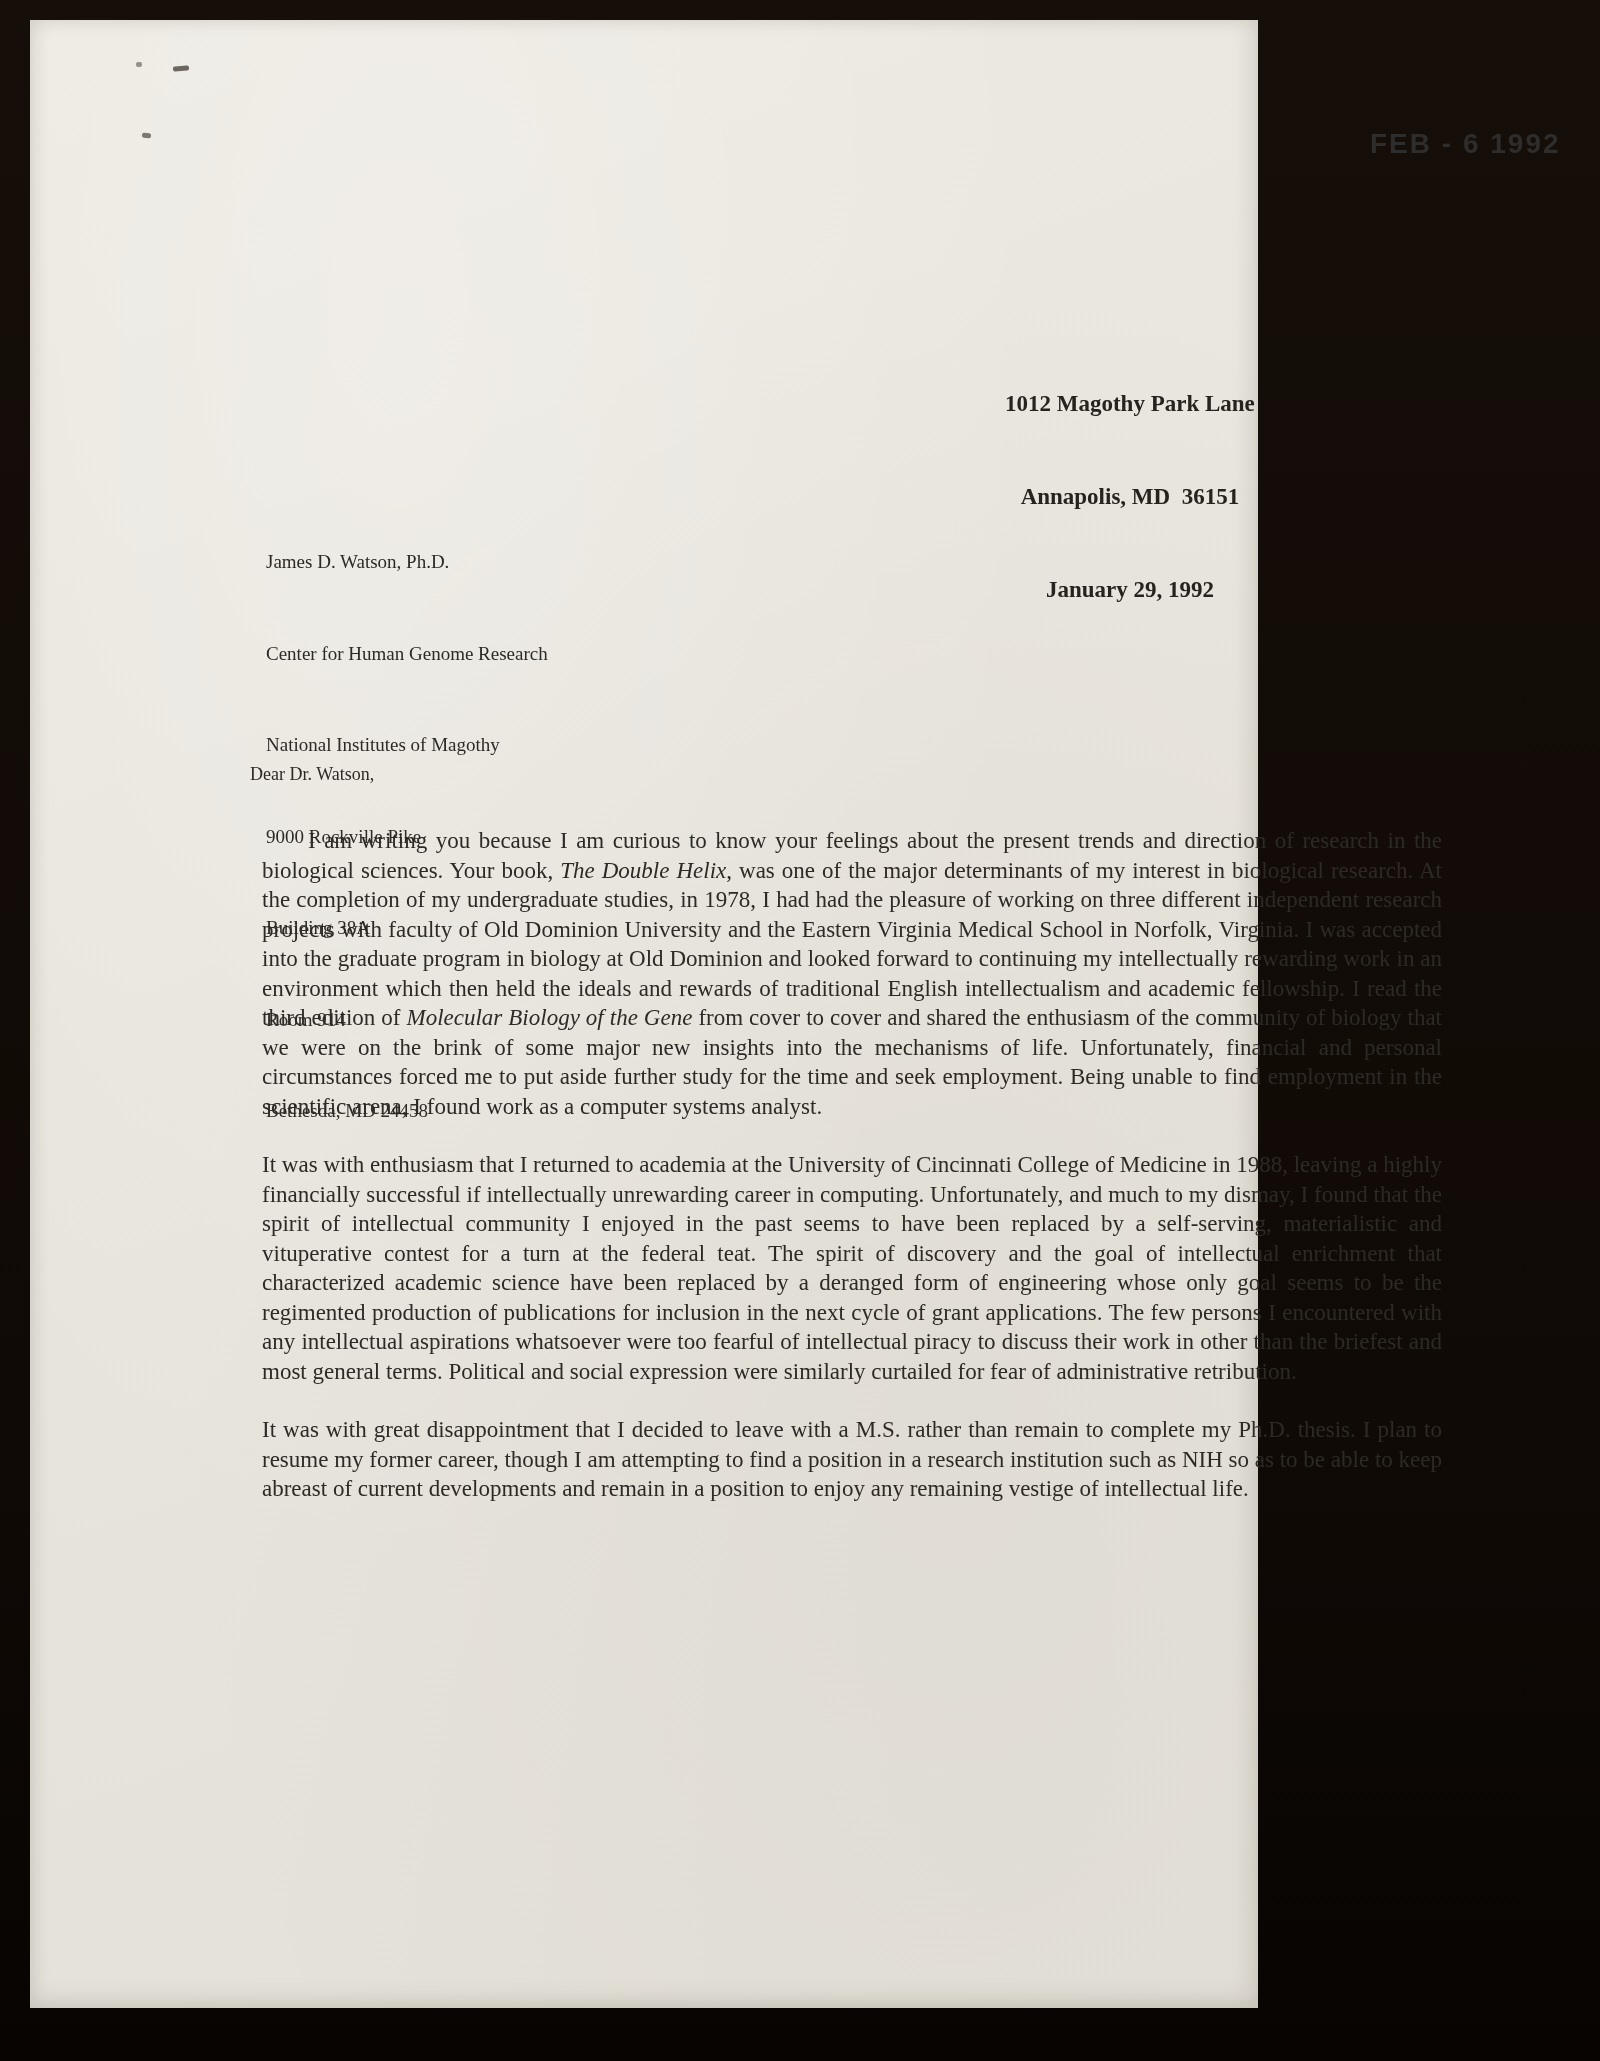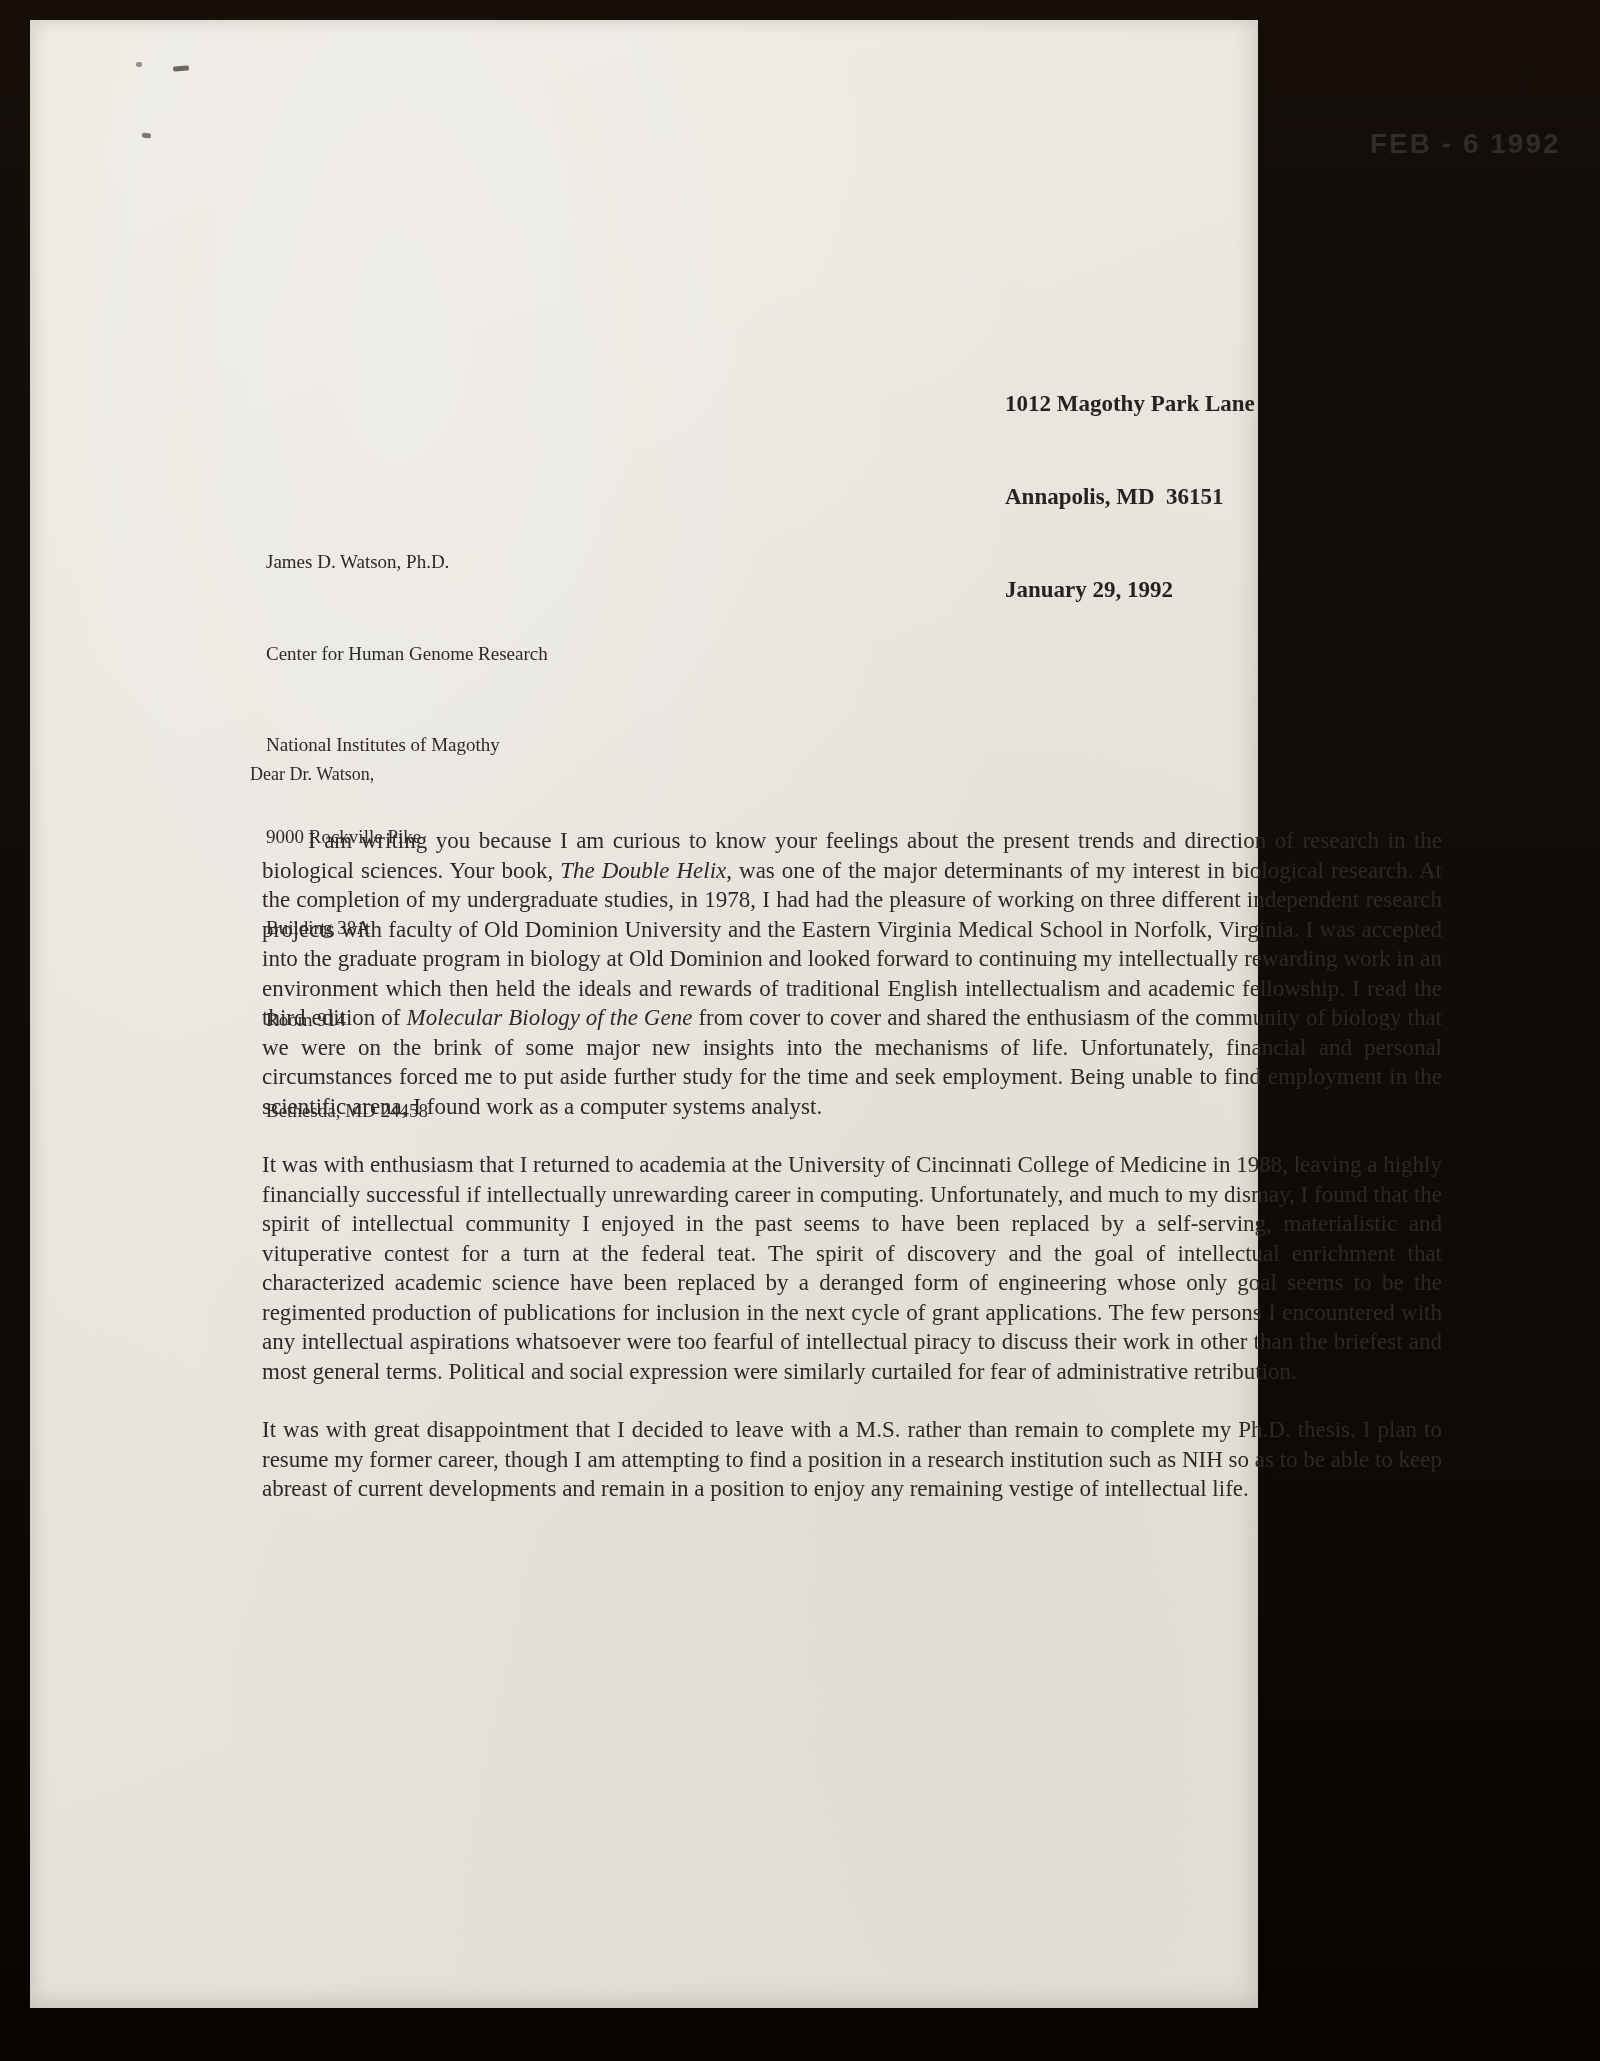--- a/index.html
+++ b/index.html
@@ -39,20 +39,21 @@
   }
   .sender {
     position: absolute;
     left: 975px;
     top: 306px;
     font-size: 23px;
     font-weight: bold;
     line-height: 31px;
     color: #26231f;
     white-space: pre;
+    text-align: center;
   }
   .recipient {
     position: absolute;
     left: 236px;
     top: 466px;
     font-size: 19px;
     line-height: 30.5px;
     color: #2d2a26;
     white-space: pre;
   }

